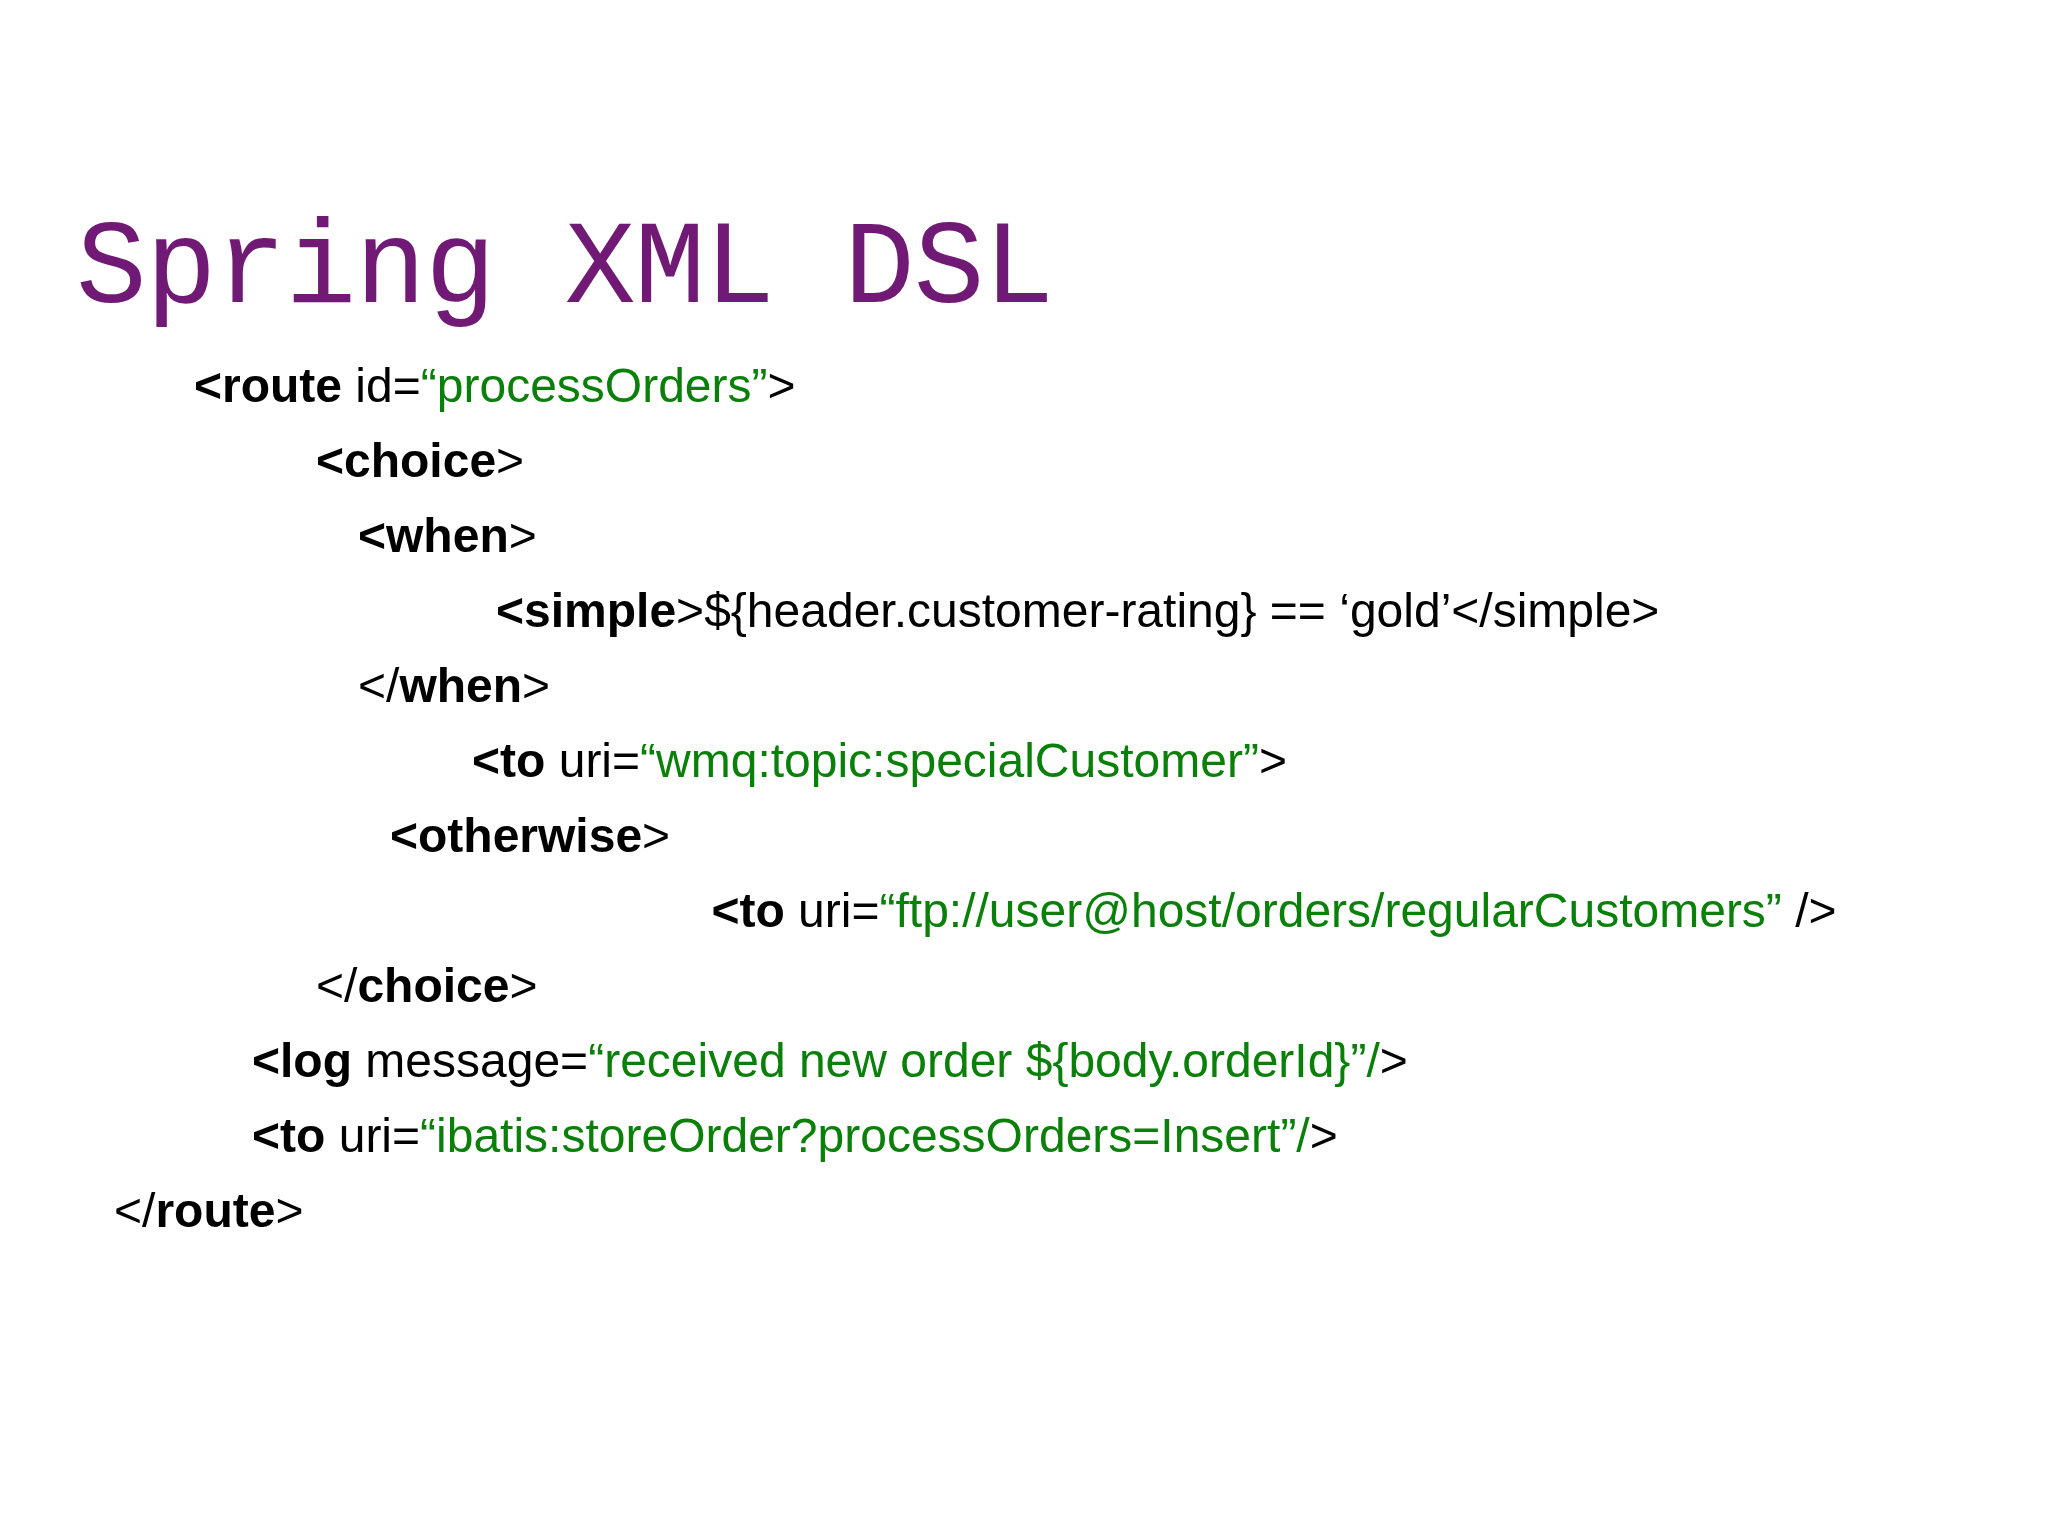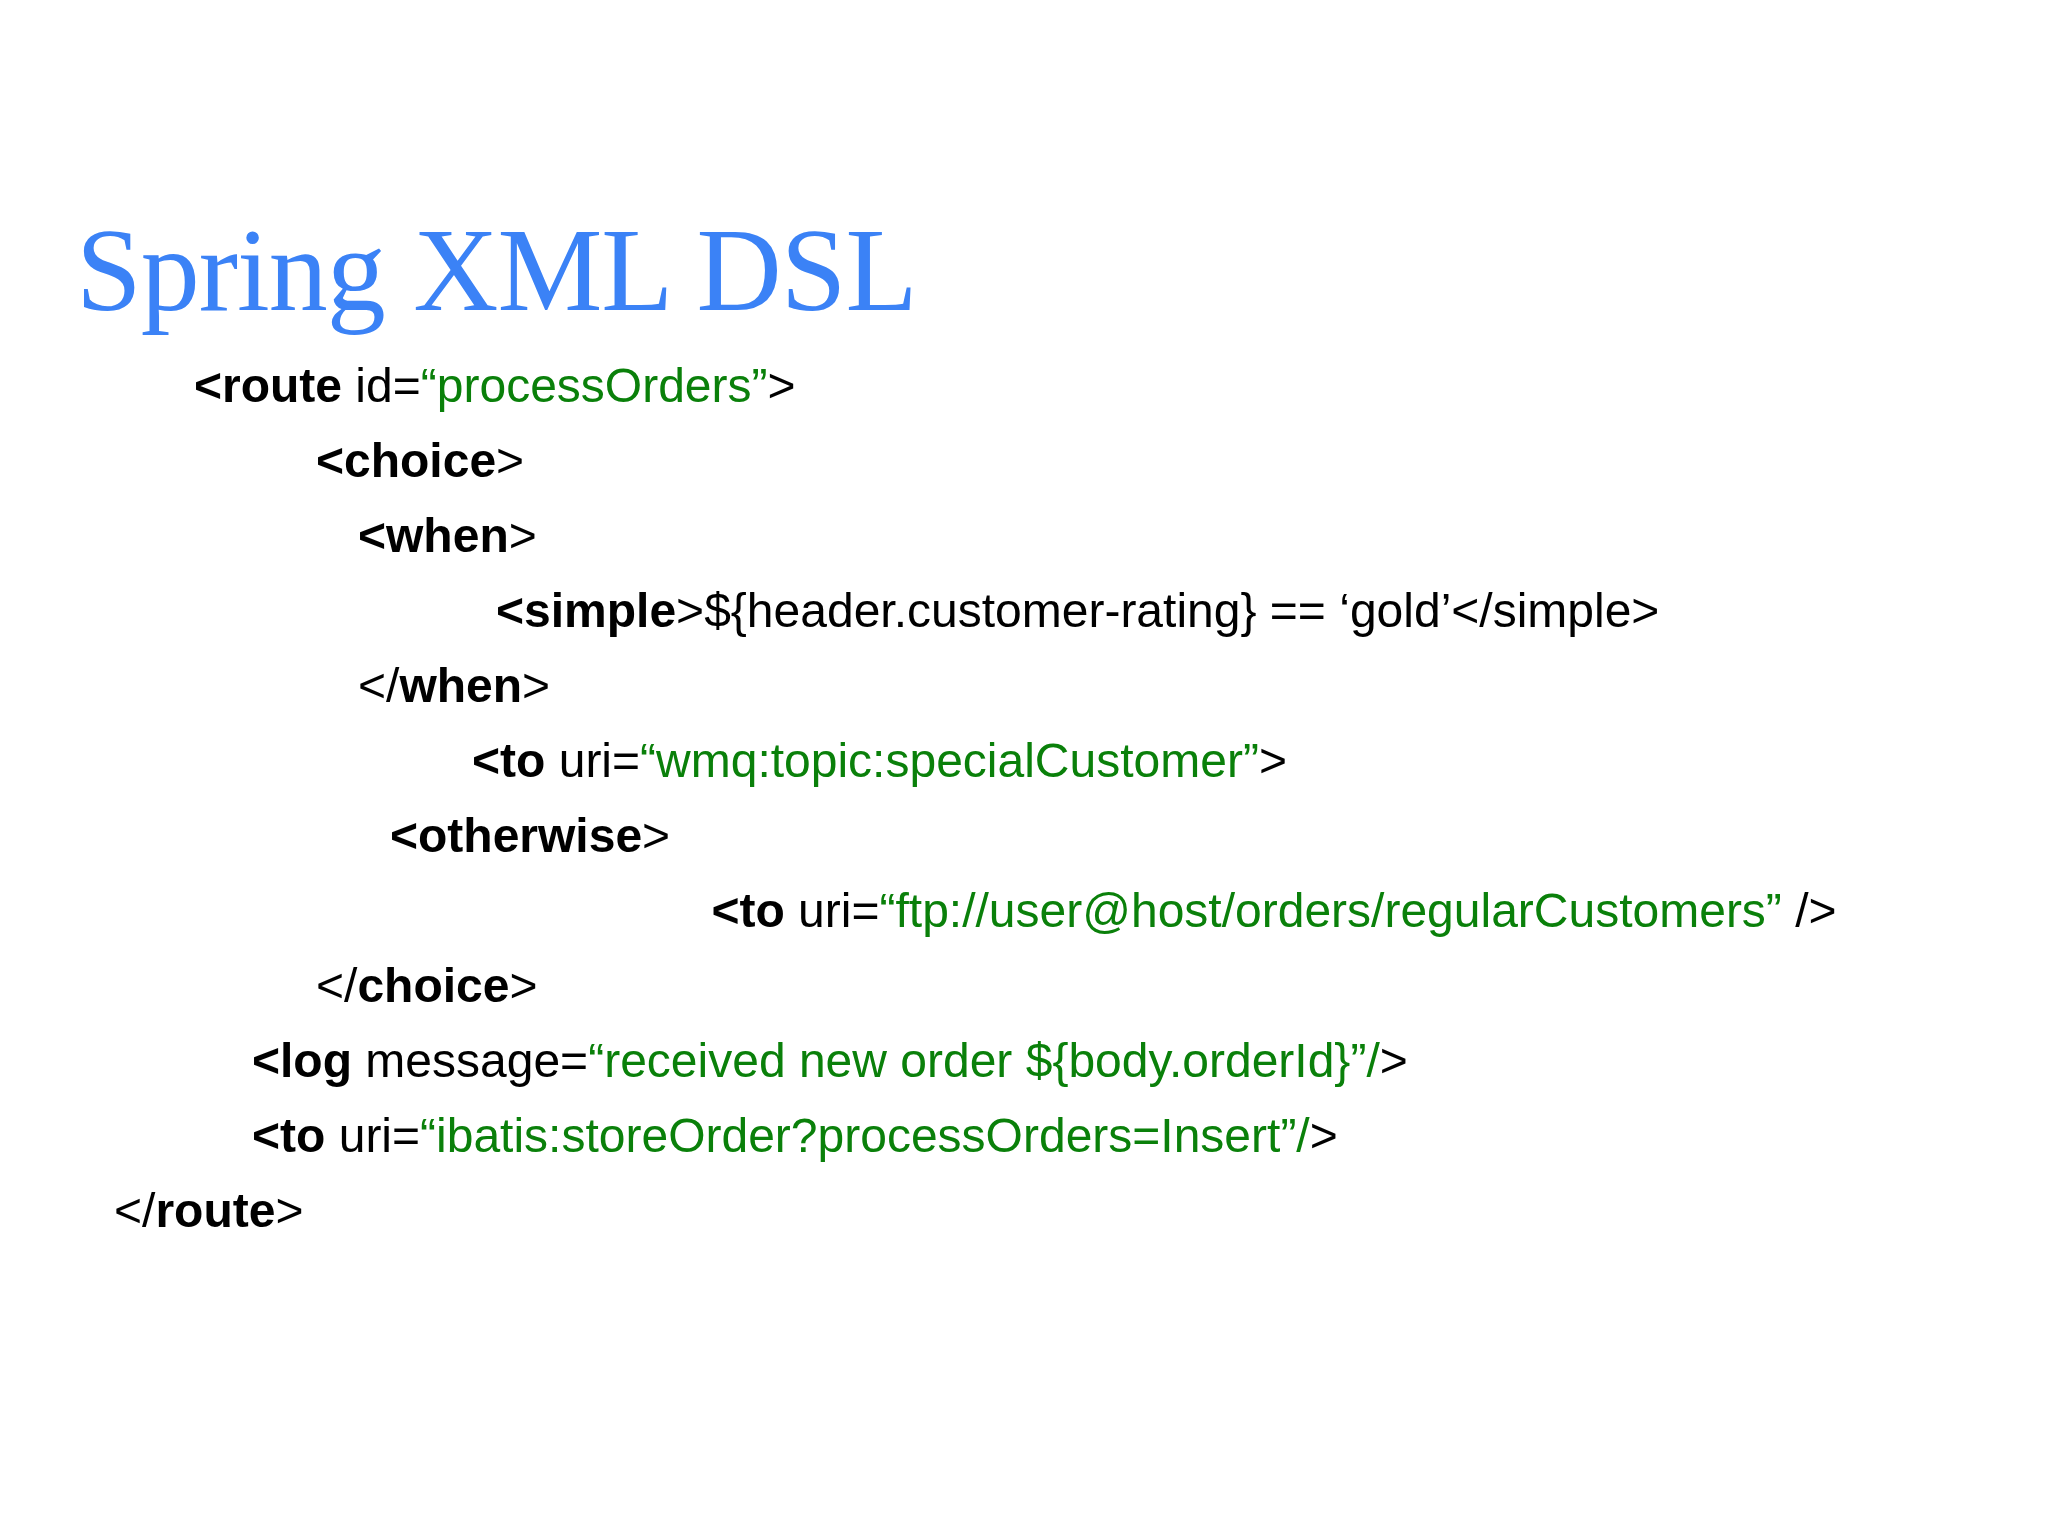--- a/index.html
+++ b/index.html
@@ -24,24 +24,24 @@
   }
 
   
   .slide-title {
     position: absolute;
     left: 76px;
     top: 128px;
     font-size: 118px;
     line-height: 1.08;
     font-weight: 400;
-    color: #3b82f6;
+    color: #701a75;
     letter-spacing: -1px;
     white-space: nowrap;
-    font-family: Liberation Serif, serif;
+    font-family: Liberation Mono, monospace;
   }
 
   
   .code-block {
     position: absolute;
     left: 4px;
     top: 348px;
     width: 2048px;
   }
 

